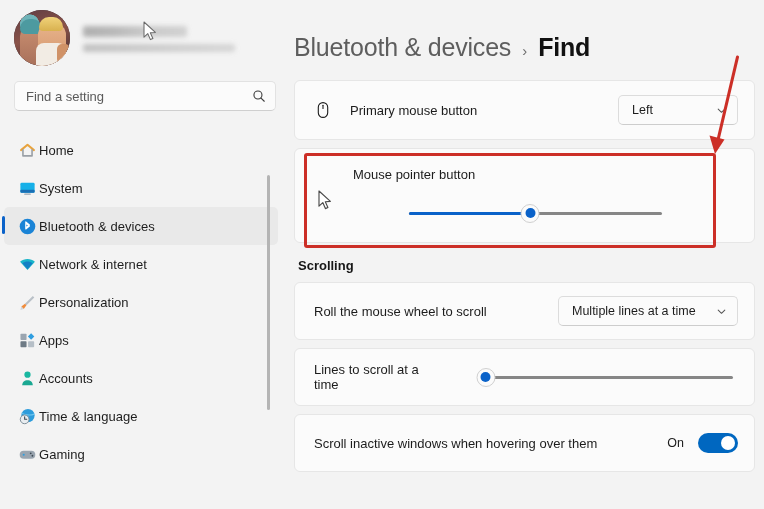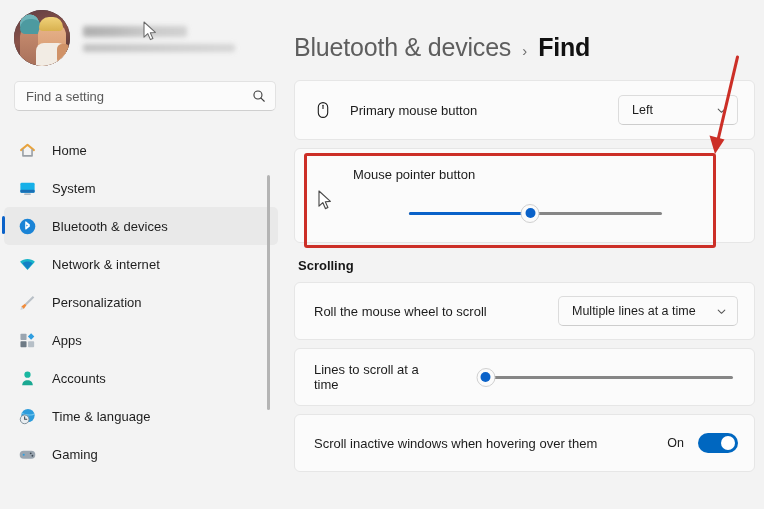--- a/index.html
+++ b/index.html
@@ -153,21 +153,21 @@
   .search-icon { width: 14px; height: 14px; color: #3c3c3c; flex: none; }
 
   .navlist {
     margin-top: 20px;
     position: relative;
   }
   .nav-item {
     height: 38px;
     display: flex;
     align-items: center;
-    gap: 15px;
+    gap: 2px;
     padding-left: 14px;
     margin: 0 12px 0 4px;
     border-radius: 5px;
     position: relative;
     box-sizing: border-box;
   }
   .nav-item.selected { background: #e9e9e9; }
   .nav-item.selected::before {
     content: "";
     position: absolute;

